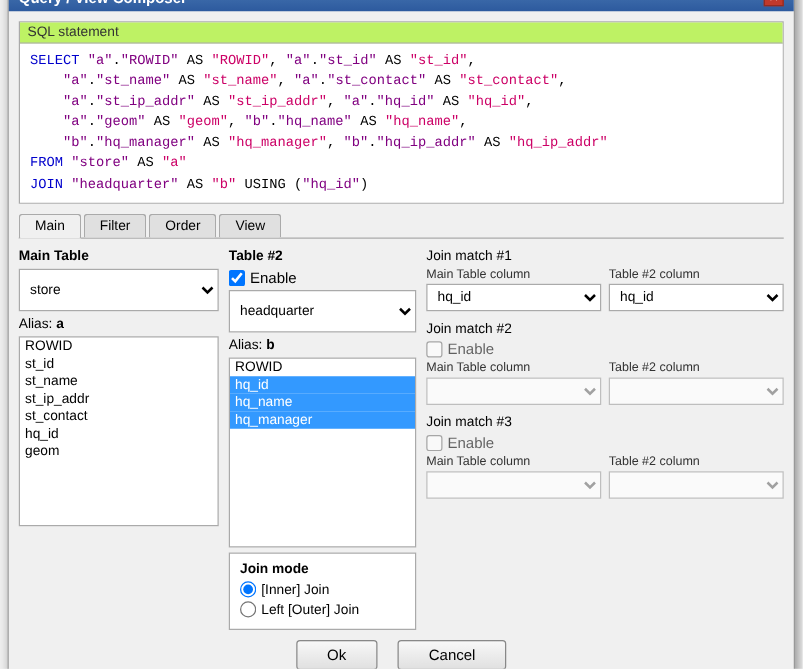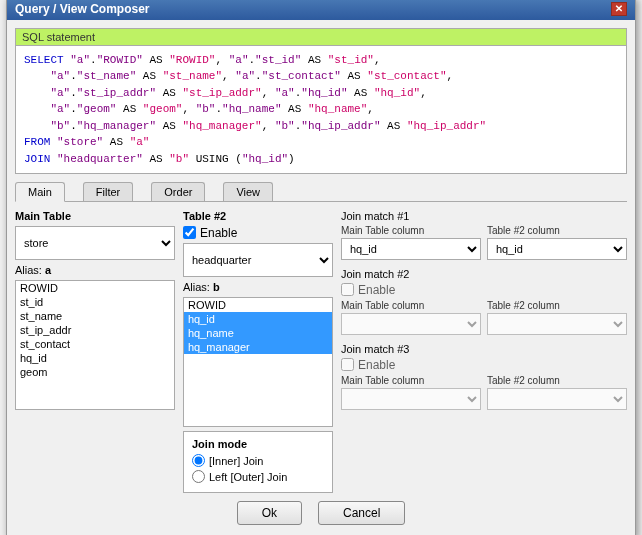--- a/index.html
+++ b/index.html
@@ -82,21 +82,20 @@
 
     .kw-blue { color: #0000cc; font-weight: normal; }
     .kw-purple { color: #800080; }
     .kw-pink { color: #cc0066; }
 
     
     .tabs {
       display: flex;
       border-bottom: 1px solid #aaa;
       margin-bottom: 8px;
-      gap: 16px;
     }
 
     .tab {
       padding: 3px 12px;
       border: 1px solid #aaa;
       border-bottom: none;
       background: #e0e0e0;
       cursor: pointer;
       font-size: 11px;
       margin-right: 2px;
@@ -138,21 +137,21 @@
       border: 1px solid #aaa;
       background: white;
       font-size: 11px;
       height: 34px;
       cursor: pointer;
     }
 
     .listbox {
       border: 1px solid #aaa;
       background: white;
-      height: 130px;
+      height: 152px;
       overflow-y: auto;
       font-size: 11px;
     }
 
     .listbox-item {
       padding: 1px 4px;
       cursor: pointer;
     }
 
     .listbox-item.selected {
@@ -161,21 +160,21 @@
     }
 
     
     .col-table2 {
       width: 150px;
       flex-shrink: 0;
     }
 
     .checkbox-row {
       display: flex;
-      align-items: flex-start;
+      align-items: center;
       gap: 4px;
       margin-bottom: 3px;
     }
 
     
     .col-join {
       flex: 1;
     }
 
     .join-match-group {

